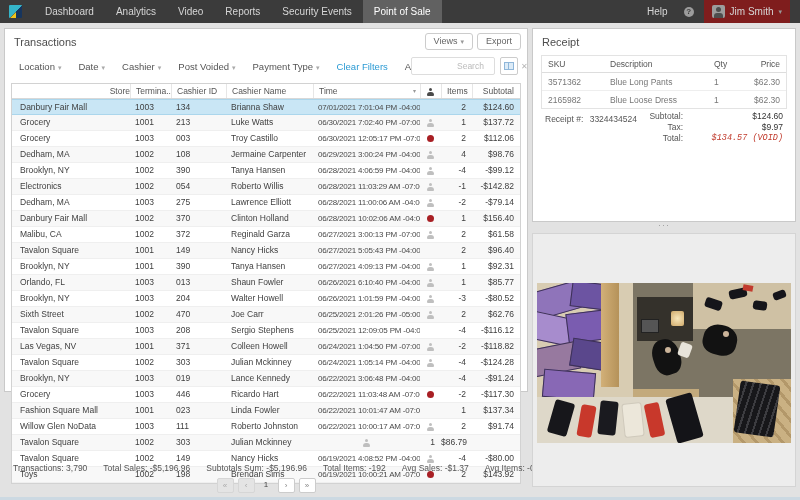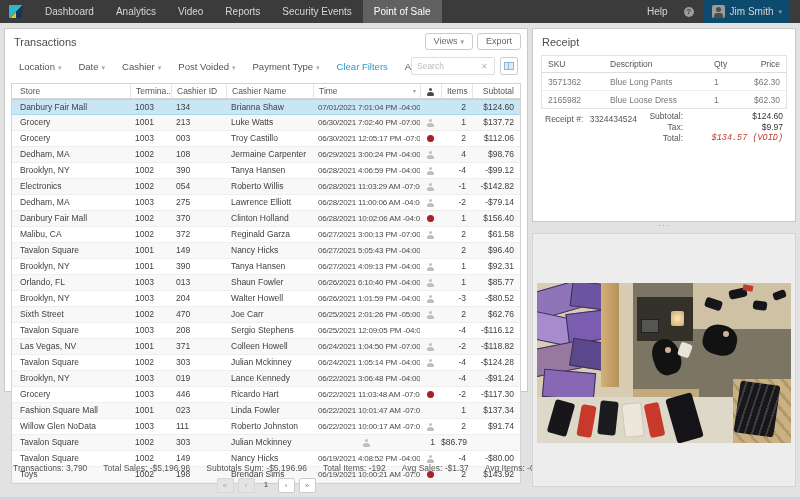--- a/index.html
+++ b/index.html
@@ -11,21 +11,21 @@
   .logo::before{content:"";position:absolute;inset:0;
     background:linear-gradient(135deg,#35b4c8 0 50%,#16355e 50% 100%);border-radius:1px;}
   .logo::after{content:"";position:absolute;left:1px;bottom:0;
     border-left:6px solid transparent;border-bottom:6px solid #f0c419;}
   .nav-item{padding:0 11px;height:23px;line-height:23px;cursor:default;}
   .nav-item.active{background:#616161;color:#fff;}
   .nav-right{margin-left:auto;display:flex;align-items:center;gap:10px;padding-right:10px;}
   .help{display:flex;align-items:center;gap:16px;}
   .help-q{width:10px;height:10px;border-radius:50%;background:#9c9c9c;color:#3b3b3b;
     font-size:8px;font-weight:bold;text-align:center;line-height:10px;display:inline-block;}
-  .user{display:flex;align-items:center;gap:5px;background:#0c4a6e;height:23px;padding:0 8px;}
+  .user{display:flex;align-items:center;gap:5px;background:#7f1d1d;height:23px;padding:0 8px;}
   .avatar{width:13px;height:13px;background:#9c9c9c;border-radius:2px;position:relative;overflow:hidden;display:inline-block;}
   .avatar::before{content:"";position:absolute;left:4px;top:2px;width:5px;height:5px;border-radius:50%;background:#4d4d4d;}
   .avatar::after{content:"";position:absolute;left:2px;top:8px;width:9px;height:6px;border-radius:3px 3px 0 0;background:#4d4d4d;}
   .ucaret{color:#999;font-size:7px;}
   
   .panel{position:absolute;background:#fff;border:1px solid #c9c9c9;box-sizing:border-box;}
   .left-panel{left:4px;top:28px;width:524px;height:364px;}
   .receipt-panel{left:532px;top:28px;width:264px;height:194px;}
   .video-panel{left:532px;top:233px;width:264px;height:254px;background:#ededed;border-color:#d4d4d4;}
   .splitter{position:absolute;left:532px;top:221px;width:264px;height:11px;text-align:center;
@@ -37,34 +37,34 @@
     padding:3px 8px;line-height:1;cursor:pointer;}
   .btn .caret{font-size:7px;color:#999;margin-left:3px;}
   .filter-bar{position:absolute;left:0;top:24px;width:100%;height:26px;display:flex;align-items:center;}
   .filter-list{display:flex;gap:17px;padding-left:14px;align-items:center;font-size:9.5px;color:#555;}
   .filter-btn{cursor:pointer;white-space:nowrap;}
   .filter-btn .caret{font-size:7px;color:#aaa;margin-left:3px;}
   .link{color:#2c9bd4;cursor:pointer;white-space:nowrap;}
   .search-wrap{position:absolute;right:32px;top:4px;width:82px;height:16px;border:1px solid #ddd;
     border-radius:2px;background:#fff;display:flex;align-items:center;}
   .search-input{border:none;outline:none;width:64px;font-size:8.5px;color:#555;padding:0 0 0 5px;
-    font-family:"Liberation Sans",sans-serif;background:transparent;}
+    font-family:"Liberation Sans",sans-serif;background:transparent;margin-left:40px;}
   .search-input::placeholder{color:#bbb;}
   .search-x{color:#b5b5b5;font-size:8px;cursor:pointer;}
   .col-btn{position:absolute;right:9px;top:4px;width:16px;height:16px;border:1px solid #ccc;border-radius:2px;
     background:#fff;cursor:pointer;}
   .col-ico{position:absolute;left:3px;top:4px;width:8px;height:6px;border:1px solid #8fb6d9;background:#dcebf7;}
   .col-ico::after{content:"";position:absolute;left:3px;top:0;bottom:0;width:1px;background:#8fb6d9;}
   
   .tableWrap{position:absolute;left:6px;right:6px;top:54px;border:1px solid #d2d2d2;}
   .thead,.trow{display:grid;grid-template-columns:118px 41px 55px 87px 107px 21px 31px auto;align-items:center;}
   .thead{height:14px;font-size:8.5px;color:#555;background:#fff;border-bottom:1px solid #d8d8d8;}
   .th{padding-left:5px;height:14px;line-height:14px;border-left:1px solid #e6e6e6;position:relative;
     white-space:nowrap;overflow:hidden;cursor:pointer;}
-  .th:first-child{border-left:none;padding-left:8px;}
+  .th:first-child{border-left:none;padding-left:8px;text-align:right;}
   .th.right{text-align:right;padding-right:6px;}
   .sortcaret{font-size:6px;color:#999;position:absolute;right:4px;top:0;}
   .trow{height:15px;font-size:8.5px;color:#3e3e3e;border-bottom:1px solid #efefef;cursor:pointer;background:#fff;}
   .trow:nth-child(even){background:#f8f8f8;}
   .trow.selected{background:#c9e6f5;border-top:1px solid #abd6ec;border-bottom:1px solid #abd6ec;height:14px;}
   .td{padding-left:5px;white-space:nowrap;overflow:hidden;line-height:15px;}
   .td:first-child{padding-left:8px;}
   .td.right{text-align:right;padding-right:6px;padding-left:0;}
   .td.center{text-align:center;padding:0;}
   .td.time{font-size:8px;letter-spacing:-0.2px;color:#4a4a4a;}

